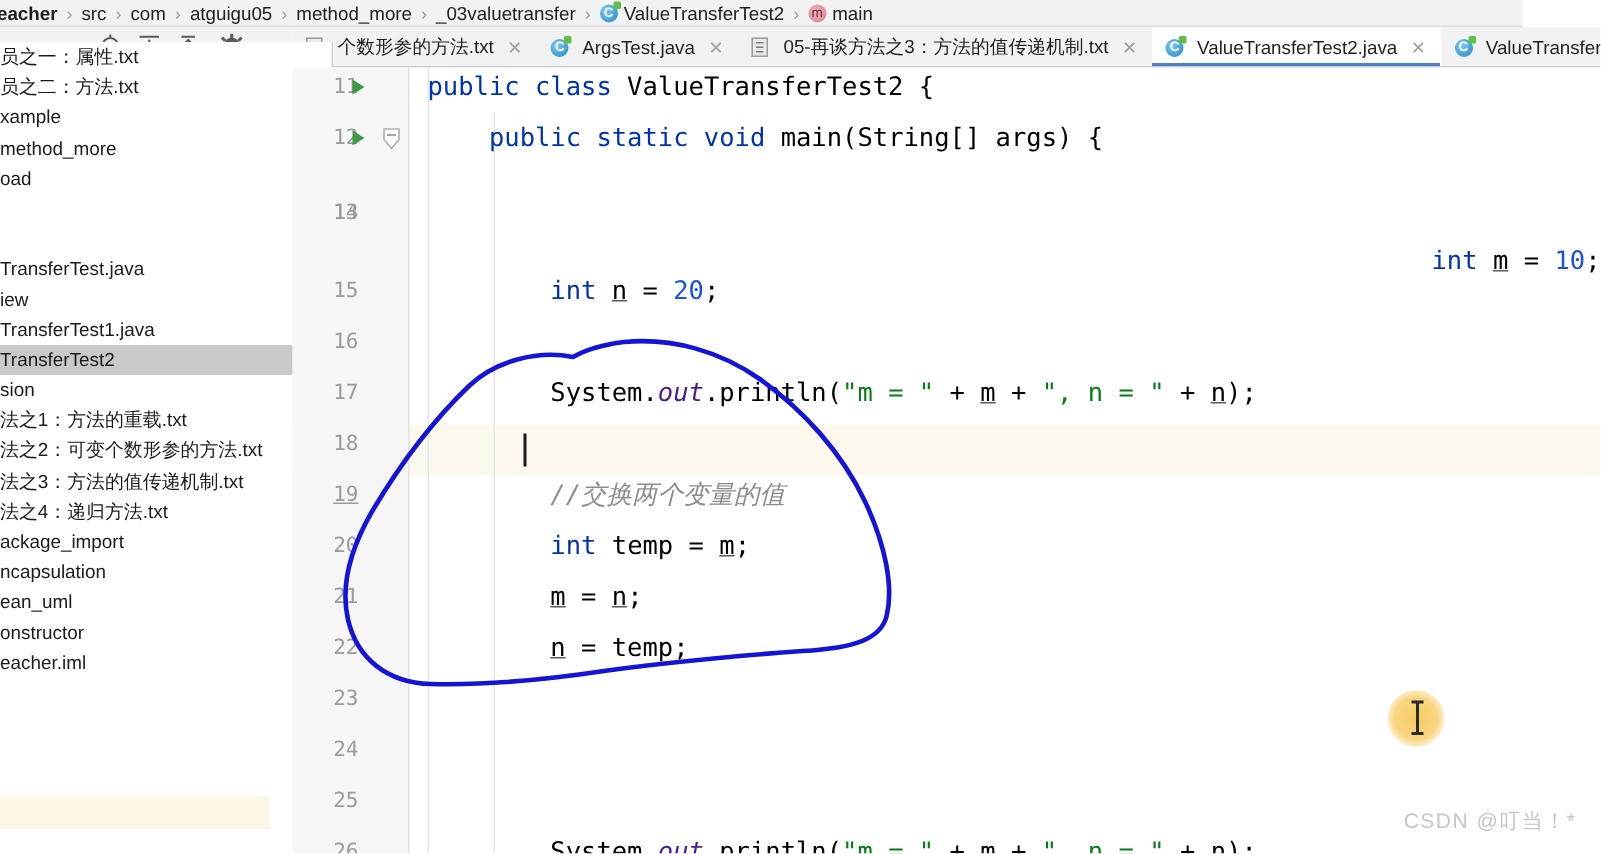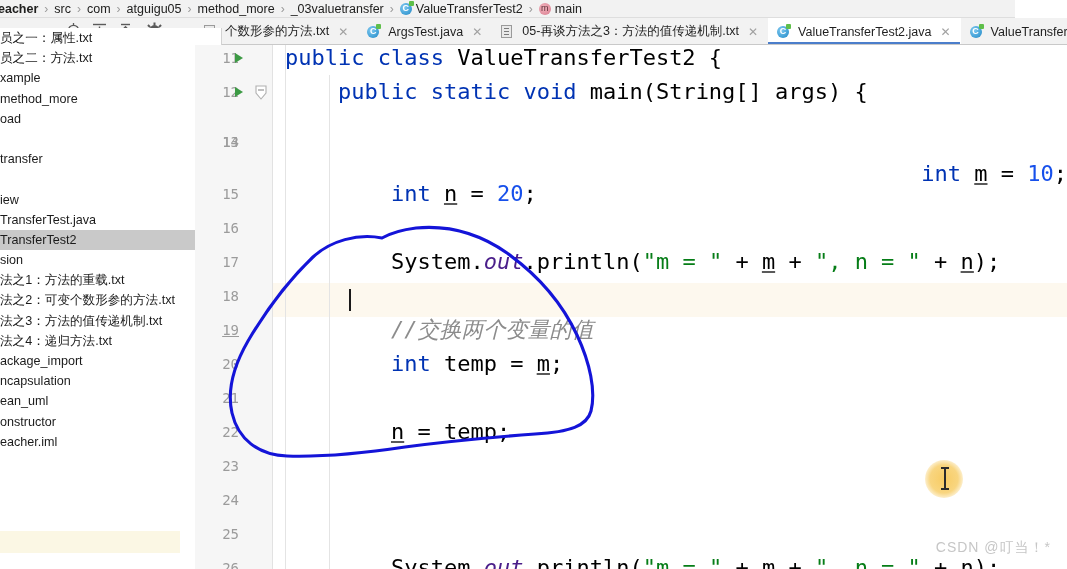--- a/index.html
+++ b/index.html
@@ -132,21 +132,21 @@
   }
   .run-mark svg { position: absolute; top: 11px; left: 0; }
   .fold-mark {
     position: absolute; left: 60px; width: 13px; height: 34px;
   }
   .fold-mark svg { position: absolute; top: 10px; left: 0; }
 
   .code-area { position: absolute; left: 78px; top: 0; right: 0; bottom: 0; }
   .code-line {
     position: absolute; left: 0; right: 0; height: 34px; line-height: 34px;
-    font-size: 22px; white-space: pre; color: #000000;
+    font-size: 17px; white-space: pre; color: #000000;
     padding-left: 12px;
   }
   .cur-line-hl {
     position: absolute; left: 0; right: 0; height: 34px;
     background: #fdf8ee;
   }
   .cur-line-gutter {
     position: absolute; left: 0; width: 78px; height: 34px; background: #faf5e8;
   }
   .indent-guide {
@@ -311,24 +311,24 @@
     </div>
   </div>
 
   <div class="project-panel">
     <div class="tree-item">员之一：属性.txt</div>
     <div class="tree-item">员之二：方法.txt</div>
     <div class="tree-item">xample</div>
     <div class="tree-item">method_more</div>
     <div class="tree-item">oad</div>
     <div class="tree-item blank"></div>
-    <div class="tree-item">transfer</div>
     <div class="tree-item blank"></div>
+    <div class="tree-item">TransferTest.java</div>
     <div class="tree-item">iew</div>
-    <div class="tree-item">TransferTest.java</div>
+    <div class="tree-item">TransferTest1.java</div>
     <div class="tree-item selected">TransferTest2</div>
     <div class="tree-item">sion</div>
     <div class="tree-item">法之1：方法的重载.txt</div>
     <div class="tree-item">法之2：可变个数形参的方法.txt</div>
     <div class="tree-item">法之3：方法的值传递机制.txt</div>
     <div class="tree-item">法之4：递归方法.txt</div>
     <div class="tree-item">ackage_import</div>
     <div class="tree-item">ncapsulation</div>
     <div class="tree-item">ean_uml</div>
     <div class="tree-item">onstructor</div>
@@ -390,20 +390,21 @@
       <div class="code-line" style="top:-4px;"><span class="kw">public class</span> <span class="pl">ValueTransferTest2 {</span></div>
       <div class="code-line" style="top:30px;">    <span class="kw">public static void</span> <span class="pl">main(</span><span class="pl">String[] args) {</span></div>
       <div class="code-line" style="top:64px;"></div>
       <div class="code-line" style="top:112px;text-align:right;">        <span class="kw">int</span> <span class="ul">m</span> = <span class="num">10</span>;</div>
       <div class="code-line" style="top:132px;">        <span class="kw">int</span> <span class="ul">n</span> = <span class="num">20</span>;</div>
       <div class="code-line" style="top:166px;"></div>
       <div class="code-line" style="top:200px;">        <span class="pl">System.</span><span class="stat">out</span><span class="pl">.println(</span><span class="str">"m = "</span><span class="pl"> + </span><span class="ul">m</span><span class="pl"> + </span><span class="str">", n = "</span><span class="pl"> + </span><span class="ul">n</span><span class="pl">);</span></div>
       <div class="code-line" style="top:234px;"></div>
       <div class="code-line" style="top:268px;">        <span class="cmt">//交换两个变量的值</span></div>
       <div class="code-line" style="top:302px;">        <span class="kw">int</span> <span class="pl">temp = </span><span class="ul">m</span><span class="pl">;</span></div>
+      <div class="code-line" style="top:336px;">        <span class="ul">m</span><span class="pl"> = </span><span class="ul">n</span><span class="pl">;</span></div>
       <div class="code-line" style="top:370px;">        <span class="ul">n</span><span class="pl"> = temp;</span></div>
       <div class="code-line" style="top:404px;"></div>
       <div class="code-line" style="top:438px;"></div>
       <div class="code-line" style="top:472px;"></div>
       <div class="code-line" style="top:506px;">        <span class="pl">System.</span><span class="stat">out</span><span class="pl">.println(</span><span class="str">"m = "</span><span class="pl"> + </span><span class="ul">m</span><span class="pl"> + </span><span class="str">", n = "</span><span class="pl"> + </span><span class="ul">n</span><span class="pl">);</span></div>
 
     </div>
   </div>
 
   <svg class="ink" width="872" height="524" viewBox="0 0 872 524">

